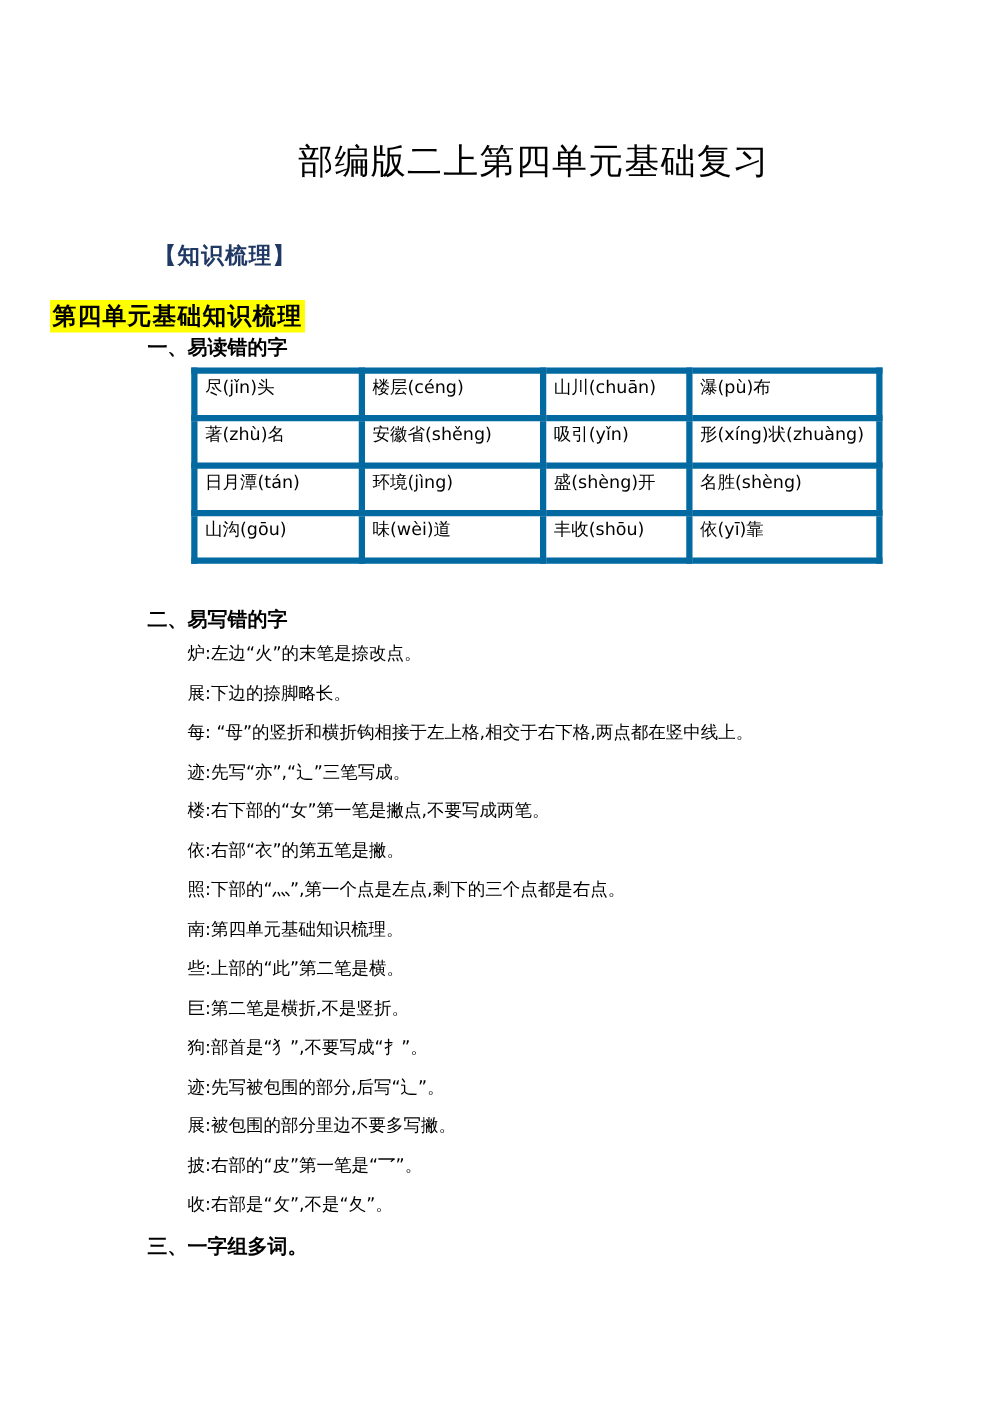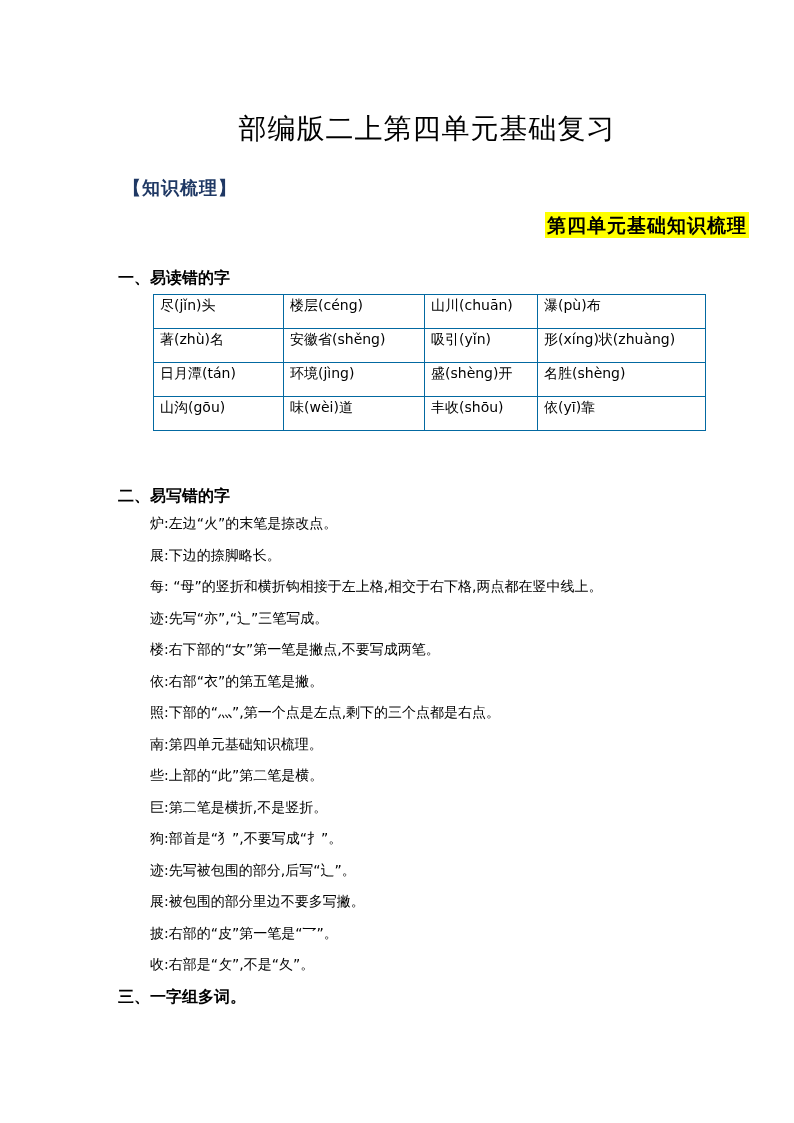--- a/index.html
+++ b/index.html
@@ -1,29 +1,29 @@
 <!DOCTYPE html>
 <html><head>
 <meta charset="utf-8">
 <style>
   html, body { margin: 0; padding: 0; background: #ffffff; }
   body { width: 794px; height: 1123px; position: relative; overflow: hidden;
          font-family: "DejaVu Serif", "Liberation Serif", serif; color: #000; }
   .abs { position: absolute; }
   .title { left: 0; width: 794px; top: 97px; text-align: center; padding-left: 60px; box-sizing: border-box;
            font-size: 28px; letter-spacing: 1px; font-family: "DejaVu Serif", serif; margin-top: 13px; }
-  .knowledge { left: 123px; top: 176px; font-size: 18px; font-weight: bold; color: #1f3864;
+  .knowledge { left: 123px; top: 192px; font-size: 18px; font-weight: bold; color: #1f3864;
                font-family: "DejaVu Serif", serif; letter-spacing: 1px; }
-  .highlight-wrap { left: 0; width: 749px; top: 212px; text-align: right; padding-left: 40px; box-sizing: border-box; }
+  .highlight-wrap { left: 0; width: 654px; top: 240px; text-align: left; padding-left: 40px; box-sizing: border-box; }
   .highlight { display: inline-block; background: #ffff00; font-size: 19px; font-weight: bold;
                padding: 0 2px; line-height: 26px; font-family: "DejaVu Serif", serif; letter-spacing: 1px; }
   .sec-head { left: 118px; font-size: 16px; font-weight: bold; font-family: "DejaVu Sans", sans-serif; }
   table.words { position: absolute; left: 153px; top: 294px; width: 553px; border-collapse: collapse;
                 font-size: 14px; font-family: "DejaVu Sans", sans-serif; }
-  table.words td { border: 1px solid #0369a1; height: 31px; padding: 0 6px; vertical-align: top; padding-top: 2px; }
+  table.words td { border: 5px solid #0369a1; height: 31px; padding: 0 6px; vertical-align: top; padding-top: 2px; }
   .col0 { width: 117px; } .col1 { width: 128px; } .col2 { width: 100px; } .col3 { width: auto; }
   .notes { left: 150px; top: 513px; font-size: 14px; font-family: "DejaVu Sans", sans-serif; }
   .note { height: 31.5px; line-height: 20px; white-space: nowrap; }
 </style>
 </head>
 <body>
 
 <div class="abs title">部编版二上第四单元基础复习</div>
 
 <div class="abs knowledge">【知识梳理】</div>

